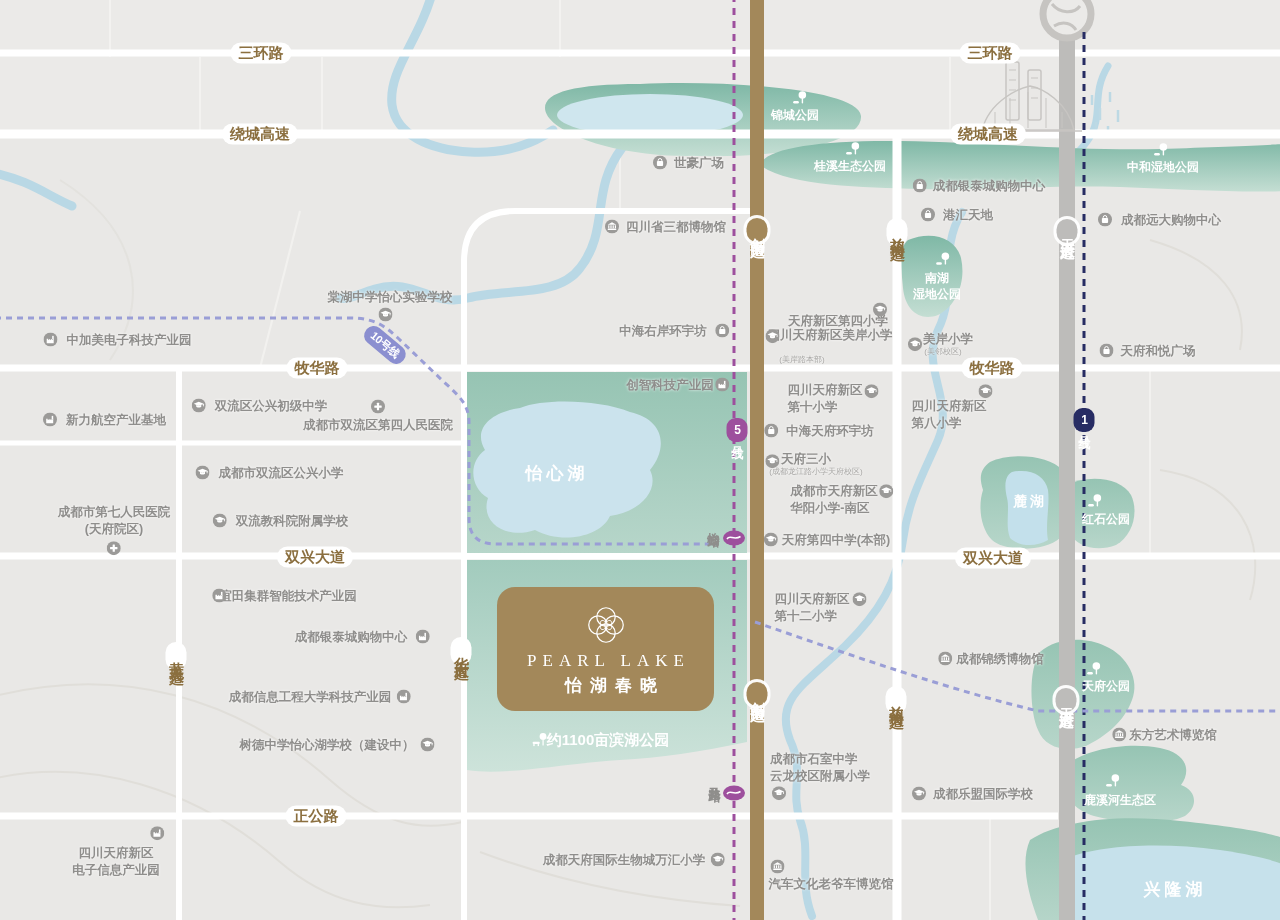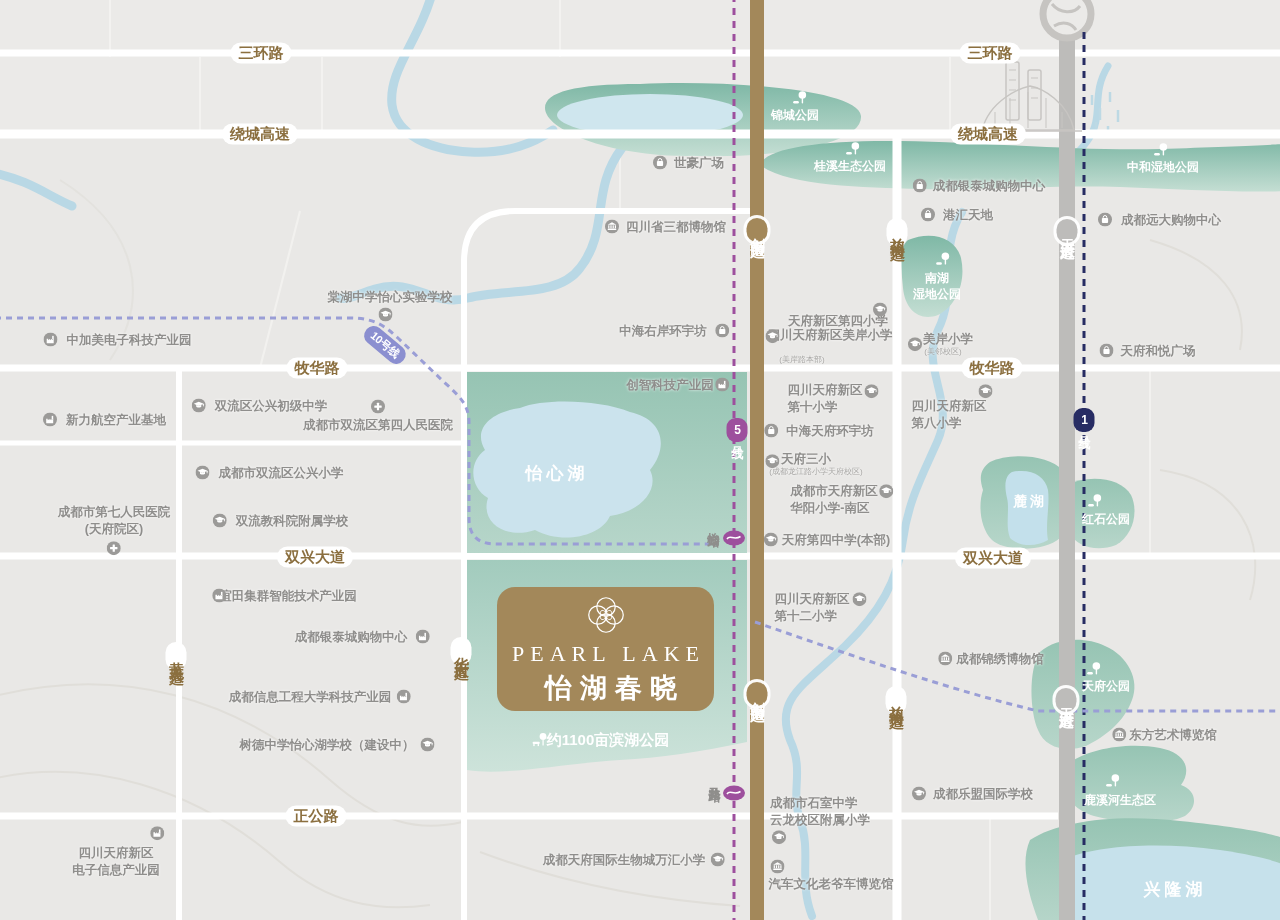--- a/index.html
+++ b/index.html
@@ -32,23 +32,23 @@
   .badge.v{writing-mode:vertical-rl;text-orientation:upright;padding:5px 2px;}
   .badge.rot{padding:2px 7px;font-size:11px;}
   .station{position:absolute;transform:translate(-50%,-50%);width:23px;height:16px;}
   .stlabel{position:absolute;transform:translate(-50%,-50%);writing-mode:vertical-rl;text-orientation:upright;
            color:#8f8e8c;font-size:12px;font-weight:700;letter-spacing:1px;}
   
   .logo-card{position:absolute;left:497px;top:587px;width:217px;height:124px;border-radius:18px;
              background:var(--logobg,#a3885a);display:flex;flex-direction:column;align-items:center;
              justify-content:center;color:#fff;}
   .logo-card .flower{width:46px;height:46px;margin-bottom:3px;}
-  .logo-en{font-family:"Liberation Serif","DejaVu Serif",serif;font-size:22px;letter-spacing:6px;
+  .logo-en{font-family:"Liberation Serif","DejaVu Serif",serif;font-size:17px;letter-spacing:6px;
            font-weight:400;margin-left:6px;}
-  .logo-cn{font-size:27px;letter-spacing:8px;font-weight:600;margin:3px 0 0 19px;}
+  .logo-cn{font-size:17px;letter-spacing:8px;font-weight:600;margin:3px 0 0 19px;}
 </style>
 </head>
 <body>
 
 <div class="stage">
 
   <svg class="art" width="1280" height="920" viewBox="0 0 1280 920">
     <defs>
       <linearGradient id="gband" x1="0" y1="0" x2="0" y2="1">
         <stop offset="0" stop-color="#7fb8a6"></stop>
@@ -473,21 +473,21 @@
         <svg class="picon" style="left: calc(50% - 54px); top: calc(50% + 0px);">
           <use href="#i-museum"></use>
         </svg>
       </div>
       <div class="poi" style="left: 983px; top: 794px;">
         <div>成都乐盟国际学校</div>
         <svg class="picon" style="left: calc(50% - 64px); top: calc(50% + 0px);">
           <use href="#i-school"></use>
         </svg>
       </div>
-      <div class="poi left" style="left: 820px; top: 768px; margin-top: 44px;">
+      <div class="poi left" style="left: 820px; top: 768px;">
         <div>成都市石室中学</div>
         <div>云龙校区附属小学</div>
         <svg class="picon" style="left: calc(50% - 41px); top: calc(50% + 25px);">
           <use href="#i-school"></use>
         </svg>
       </div>
       <div class="poi" style="left: 624px; top: 860px;">
         <div>成都天府国际生物城万汇小学</div>
         <svg class="picon" style="left: calc(50% + 94px); top: calc(50% + 0px);">
           <use href="#i-school"></use>

